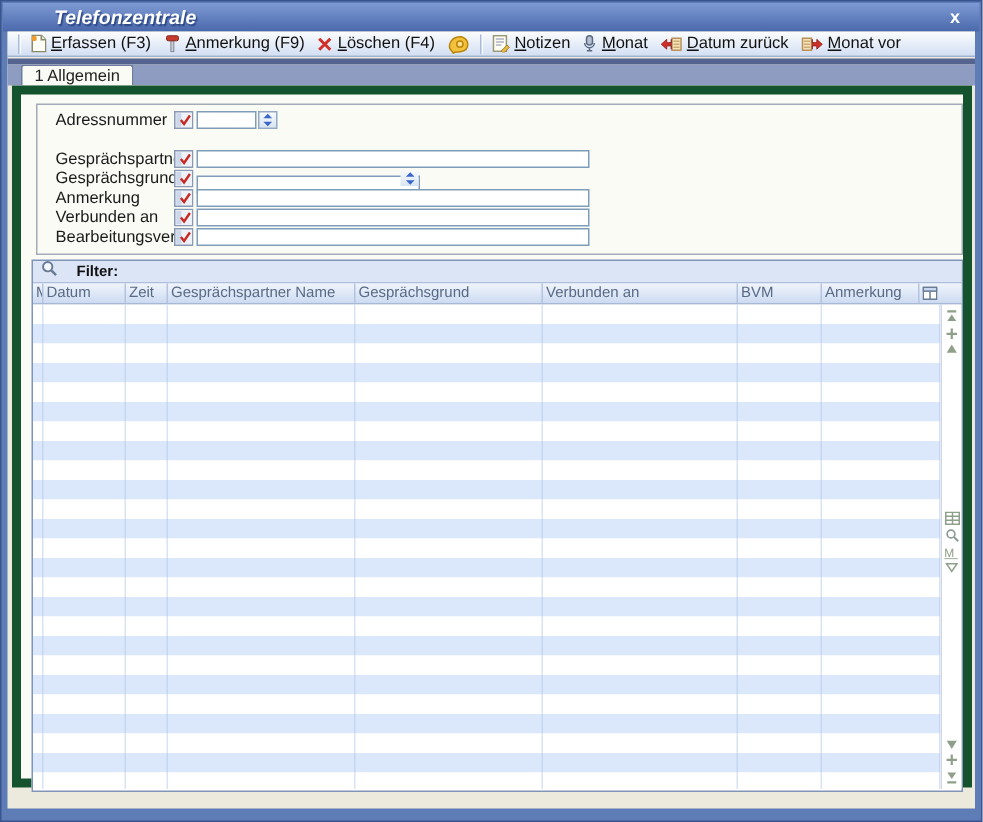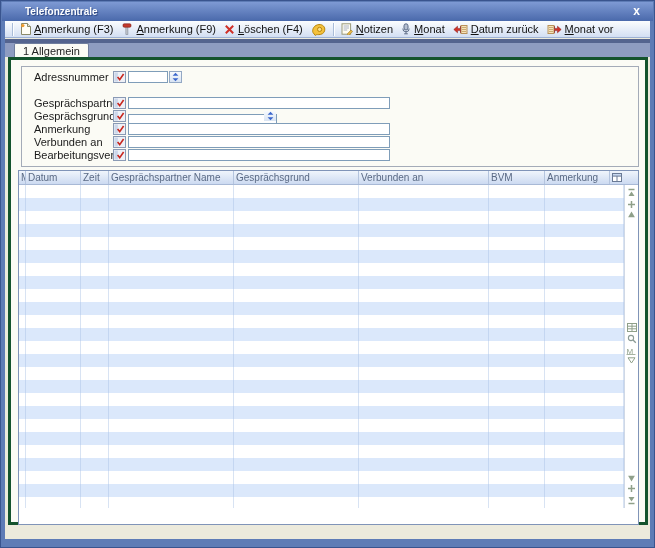--- a/index.html
+++ b/index.html
@@ -1,39 +1,39 @@
 <!DOCTYPE html>
 <html><head>
 <meta charset="utf-8">
 <style>
   html,body{margin:0;padding:0;background:#c0c0c0;}
   *{box-sizing:border-box;}
   .window{position:relative;width:655px;height:548px;background:#5e7cb6;border:1px solid #39548e;
           font-family:"Liberation Sans",sans-serif;overflow:hidden;}
   .titlebar{position:absolute;top:1px;left:1px;right:1px;height:19px;
             background:linear-gradient(#7e9ad4,#4a69ab);display:flex;align-items:center;}
-  .title{color:#fff;font-weight:bold;font-size:10px;padding-left:23px;text-shadow:1px 1px 1px #2a4580;}
+  .title{color:#fff;font-weight:bold;font-size:13px;padding-left:34px;text-shadow:1px 1px 1px #2a4580;font-style:italic;}
   .closebtn{position:absolute;right:13px;top:2px;color:#fff;font-weight:bold;font-size:12px;line-height:14px;cursor:default;}
   .client{position:absolute;left:4px;right:4px;top:20px;bottom:8px;background:#eceadc;overflow:hidden;}
 
   
   .toolbar{position:absolute;left:0;right:0;top:0;height:17px;background:linear-gradient(#fbfdfe,#d3dff3);
            border-bottom:1px solid #9db2d4;display:flex;align-items:center;padding-left:4px;}
   .tbbtn{display:flex;align-items:center;gap:3px;padding:0 4px;height:15px;font-size:11px;color:#111;white-space:nowrap;}
   .tblabel{display:block;}
   .tblabel::first-letter{text-decoration:underline;}
   .tbsep{width:1px;height:13px;background:#a9bcd8;margin:0 3px;box-shadow:1px 0 0 rgba(255,255,255,.9);}
   .icon{display:inline-flex;align-items:center;justify-content:center;line-height:0;}
 
   .darkstrip{position:absolute;top:18px;left:0;right:0;height:4px;background:#54648f;}
   .tabstrip{position:absolute;top:22px;left:0;right:0;height:14px;background:#8e9cc1;}
   .tab{position:absolute;left:9px;bottom:0;height:14px;background:#fbfbf5;border:1px solid #6e7d9d;border-bottom:none;
        border-radius:2px 2px 0 0;font-size:11px;padding:0 8px;display:flex;align-items:center;color:#222;}
 
-  .page{position:absolute;left:3px;top:36px;width:640px;height:468px;background:#fbfbf5;border:3px solid #14532d;}
+  .page{position:absolute;left:3px;top:36px;width:640px;height:468px;background:#fbfbf5;border:6px solid #14532d;}
 
   
   .groupbox{position:absolute;left:10px;top:6px;width:618px;height:101px;border:1px solid #a4abb8;background:#fbfbf5;}
   .frow{position:absolute;left:12px;height:13px;display:flex;align-items:center;}
   .flab{width:79px;font-size:11px;color:#1a1a1a;white-space:nowrap;overflow:hidden;}
   .fcheck{width:13px;height:12px;margin-right:2px;cursor:default;}
   .fin{height:12px;border:1px solid #7f9db9;background:#fff;font-size:10px;padding:0 2px;
        font-family:"Liberation Sans",sans-serif;}
   .fin.small{width:40px;}
   .fin.wide{width:262px;}
@@ -74,21 +74,21 @@
     <div class="toolbar" id="toolbar">
         <span class="tbsep"></span>
         <span class="tbbtn">
           <span class="icon">
             <svg width="11" height="12">
               <path d="M1.5 0.5h6l3 3v8h-9z" fill="#fffef6" stroke="#8a8a6a"></path>
               <path d="M7.5 0.5v3h3" fill="#e8e8d8" stroke="#8a8a6a"></path>
               <circle cx="2.8" cy="2.6" r="1.7" fill="#f09c2e"></circle>
             </svg>
           </span>
-          <span class="tblabel">Anmerkung (F3)</span>
+          <span class="tblabel">Erfassen (F3)</span>
         </span>
         <span class="tbbtn">
           <span class="icon">
             <svg width="12" height="12">
               <rect x="4.9" y="3.5" width="2" height="8" fill="#c9ccd4" stroke="#77808e" stroke-width="0.6"></rect>
               <rect x="2" y="0.8" width="8" height="3.4" rx="1.2" fill="#c43b2e" stroke="#7e1f16" stroke-width="0.6"></rect>
             </svg>
           </span>
           <span class="tblabel">Anmerkung (F9)</span>
         </span>
@@ -229,20 +229,29 @@
               <svg width="13" height="12">
                 <rect x="0.5" y="0.5" width="12" height="11" fill="#eef1f7" stroke="#8a9ab5"></rect>
                 <rect x="1.5" y="1.5" width="3.4" height="9" fill="#ccd7ea"></rect>
                 <path d="M4.6 6l2.1 2.6L10.6 3" stroke="#c82820" stroke-width="1.6" fill="none"></path>
               </svg>
             </span>
             <input class="fin wide" style="">
           </div>
         </div>
       <div class="tablebox">
+        <div class="filterbar">
+          <span class="ficon" id="filter-icon"><span class="icon">
+                <svg width="12" height="12">
+                  <circle cx="4.8" cy="4.8" r="3.1" fill="#f4f8ff" stroke="#6a7a95" stroke-width="1.3"></circle>
+                  <path d="M7.2 7.2l3.2 3.2" stroke="#6a7a95" stroke-width="1.6"></path>
+                </svg>
+              </span></span>
+          <span class="flabel">Filter:</span>
+        </div>
         <div class="thead" id="thead">
             <span class="hcell" style="width: 7px;">M</span>
             <span class="hcell" style="width: 55px;">Datum</span>
             <span class="hcell" style="width: 28px;">Zeit</span>
             <span class="hcell" style="width: 125px; text-align: center;">Gesprächspartner Name</span>
             <span class="hcell" style="width: 125px;">Gesprächsgrund</span>
             <span class="hcell" style="width: 130px;">Verbunden an</span>
             <span class="hcell" style="width: 56px;">BVM</span>
             <span class="hcell" style="width: 65px;">Anmerkung</span>
             <span class="hcell hcorner">

